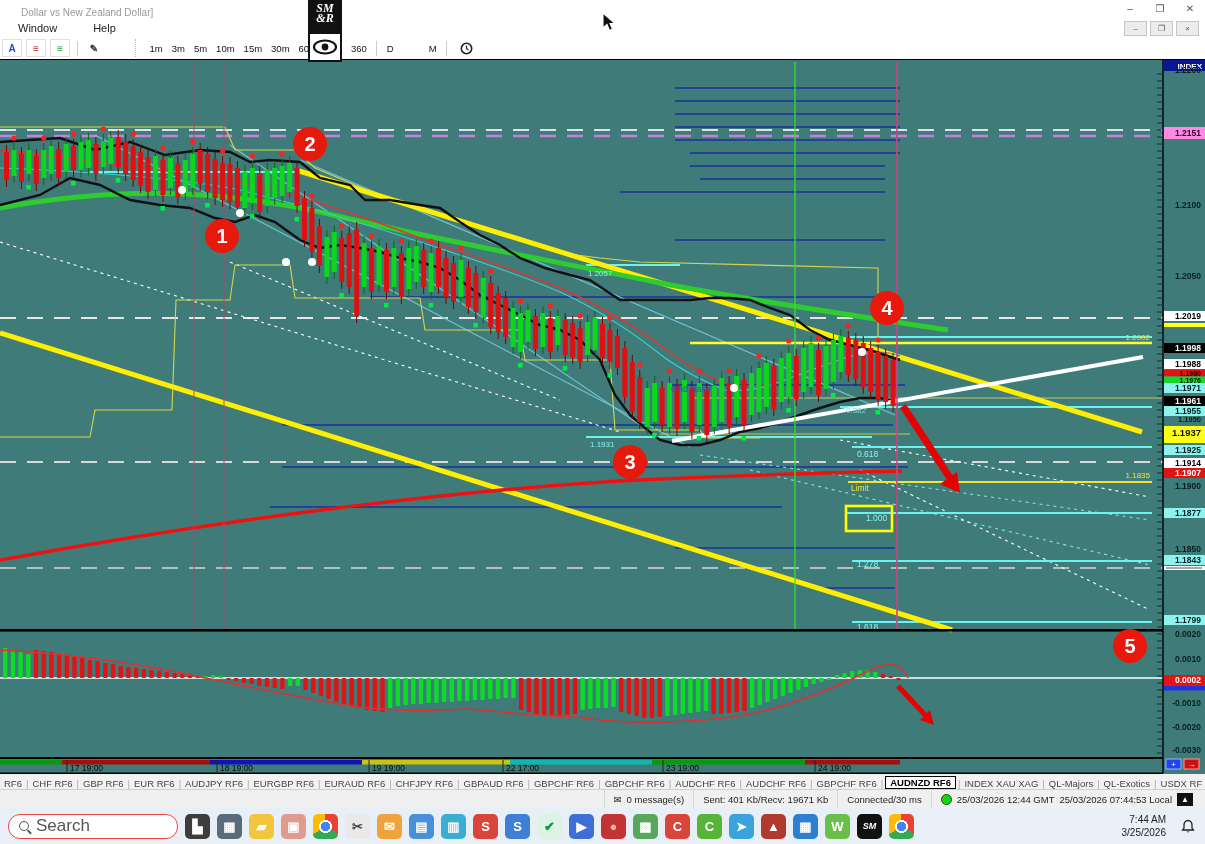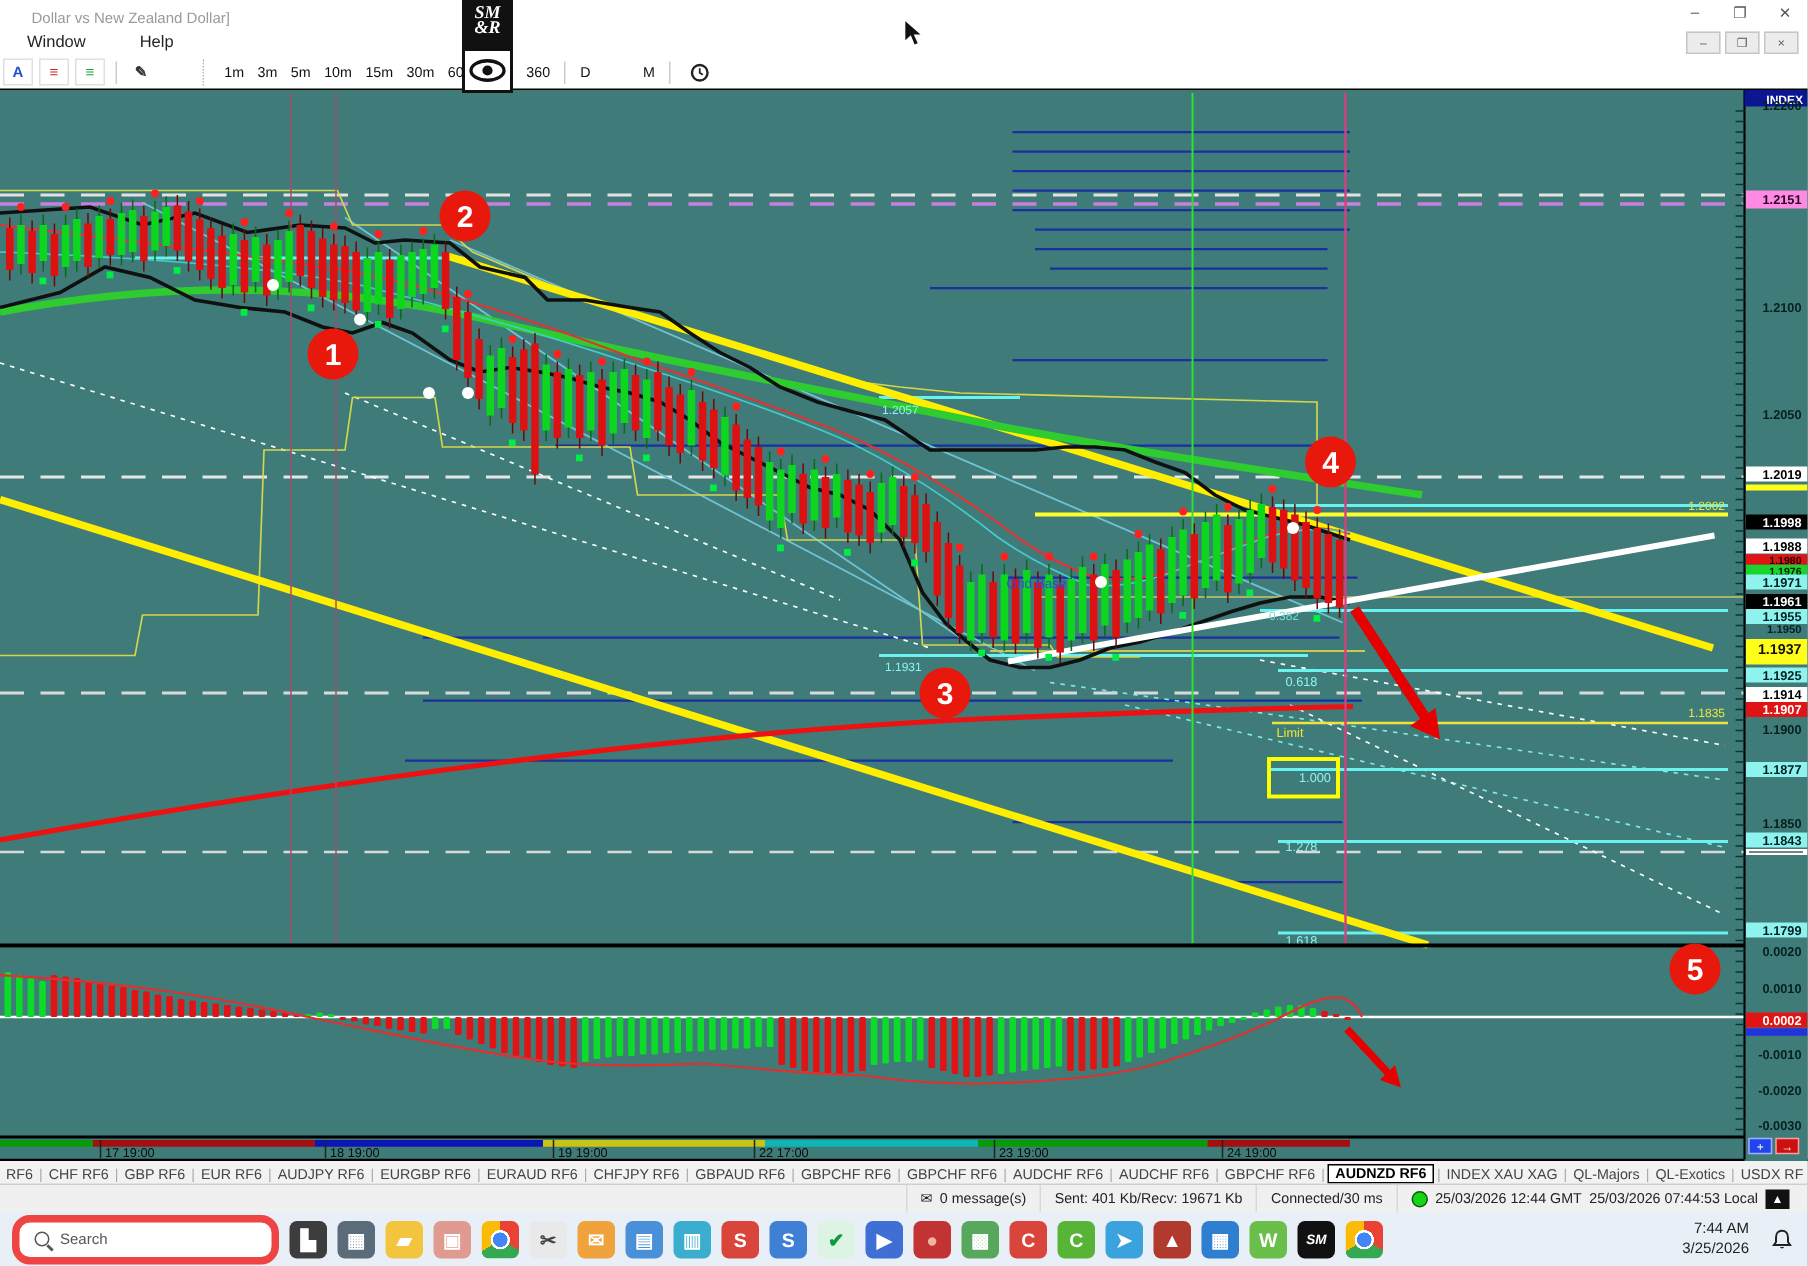--- a/index.html
+++ b/index.html
@@ -36,21 +36,21 @@
 .tab.active{background:#fff;border:1px solid #000;font-weight:bold;color:#000;padding:0 4px}
 .tabsep{color:#aaa;margin:0 2px}
 
 .statusbar{height:18px;background:#f0f0f0;border-top:1px solid #cfcfcf;display:flex;align-items:center;font-size:9.5px;color:#222}
 .seg{padding:0 9px;border-left:1px solid #d8d8d8;height:100%;display:flex;align-items:center;gap:5px}
 .seg.empty{flex:1;border-left:none}
 .greendot{width:9px;height:9px;border-radius:50%;background:#17d417;border:1px solid #0a5c0a;display:inline-block}
 .alarmbox{width:16px;height:13px;background:#111;color:#fff;font-size:8px;display:flex;align-items:center;justify-content:center;margin-right:3px}
 
 .taskbar{height:36px;background:#e9eff6;display:flex;align-items:center;padding-left:8px;gap:7px}
-.search{width:158px;height:23px;background:#fff;border:5px solid #ef4444;border-radius:12px;display:flex;align-items:center;gap:7px;padding-left:10px;font-size:10px;color:#555}
+.search{width:158px;height:23px;background:#fff;border:1px solid #ef4444;border-radius:12px;display:flex;align-items:center;gap:7px;padding-left:10px;font-size:17px;color:#555}
 .mag{width:8px;height:8px;border:1.5px solid #555;border-radius:50%;position:relative;display:inline-block}
 .mag::after{content:"";position:absolute;width:5px;height:1.5px;background:#555;transform:rotate(45deg);left:7px;top:9px}
 .appico{width:25px;height:25px;border-radius:5px;display:flex;align-items:center;justify-content:center;font-size:13px;font-weight:bold;color:#fff;flex:0 0 auto}
 .appico.chromeico{background:radial-gradient(circle at 50% 50%,#4285f4 0 27%,#fff 28% 36%,rgba(0,0,0,0) 37%),conic-gradient(#ea4335 0 33%,#34a853 0 66%,#fbbc05 0 100%)}
 .tbclock{margin-left:auto;text-align:right;font-size:10px;color:#222;line-height:1.3;margin-right:8px}
 .bell{margin-right:10px;display:flex}
 </style>
 </head>
 <body>
 

